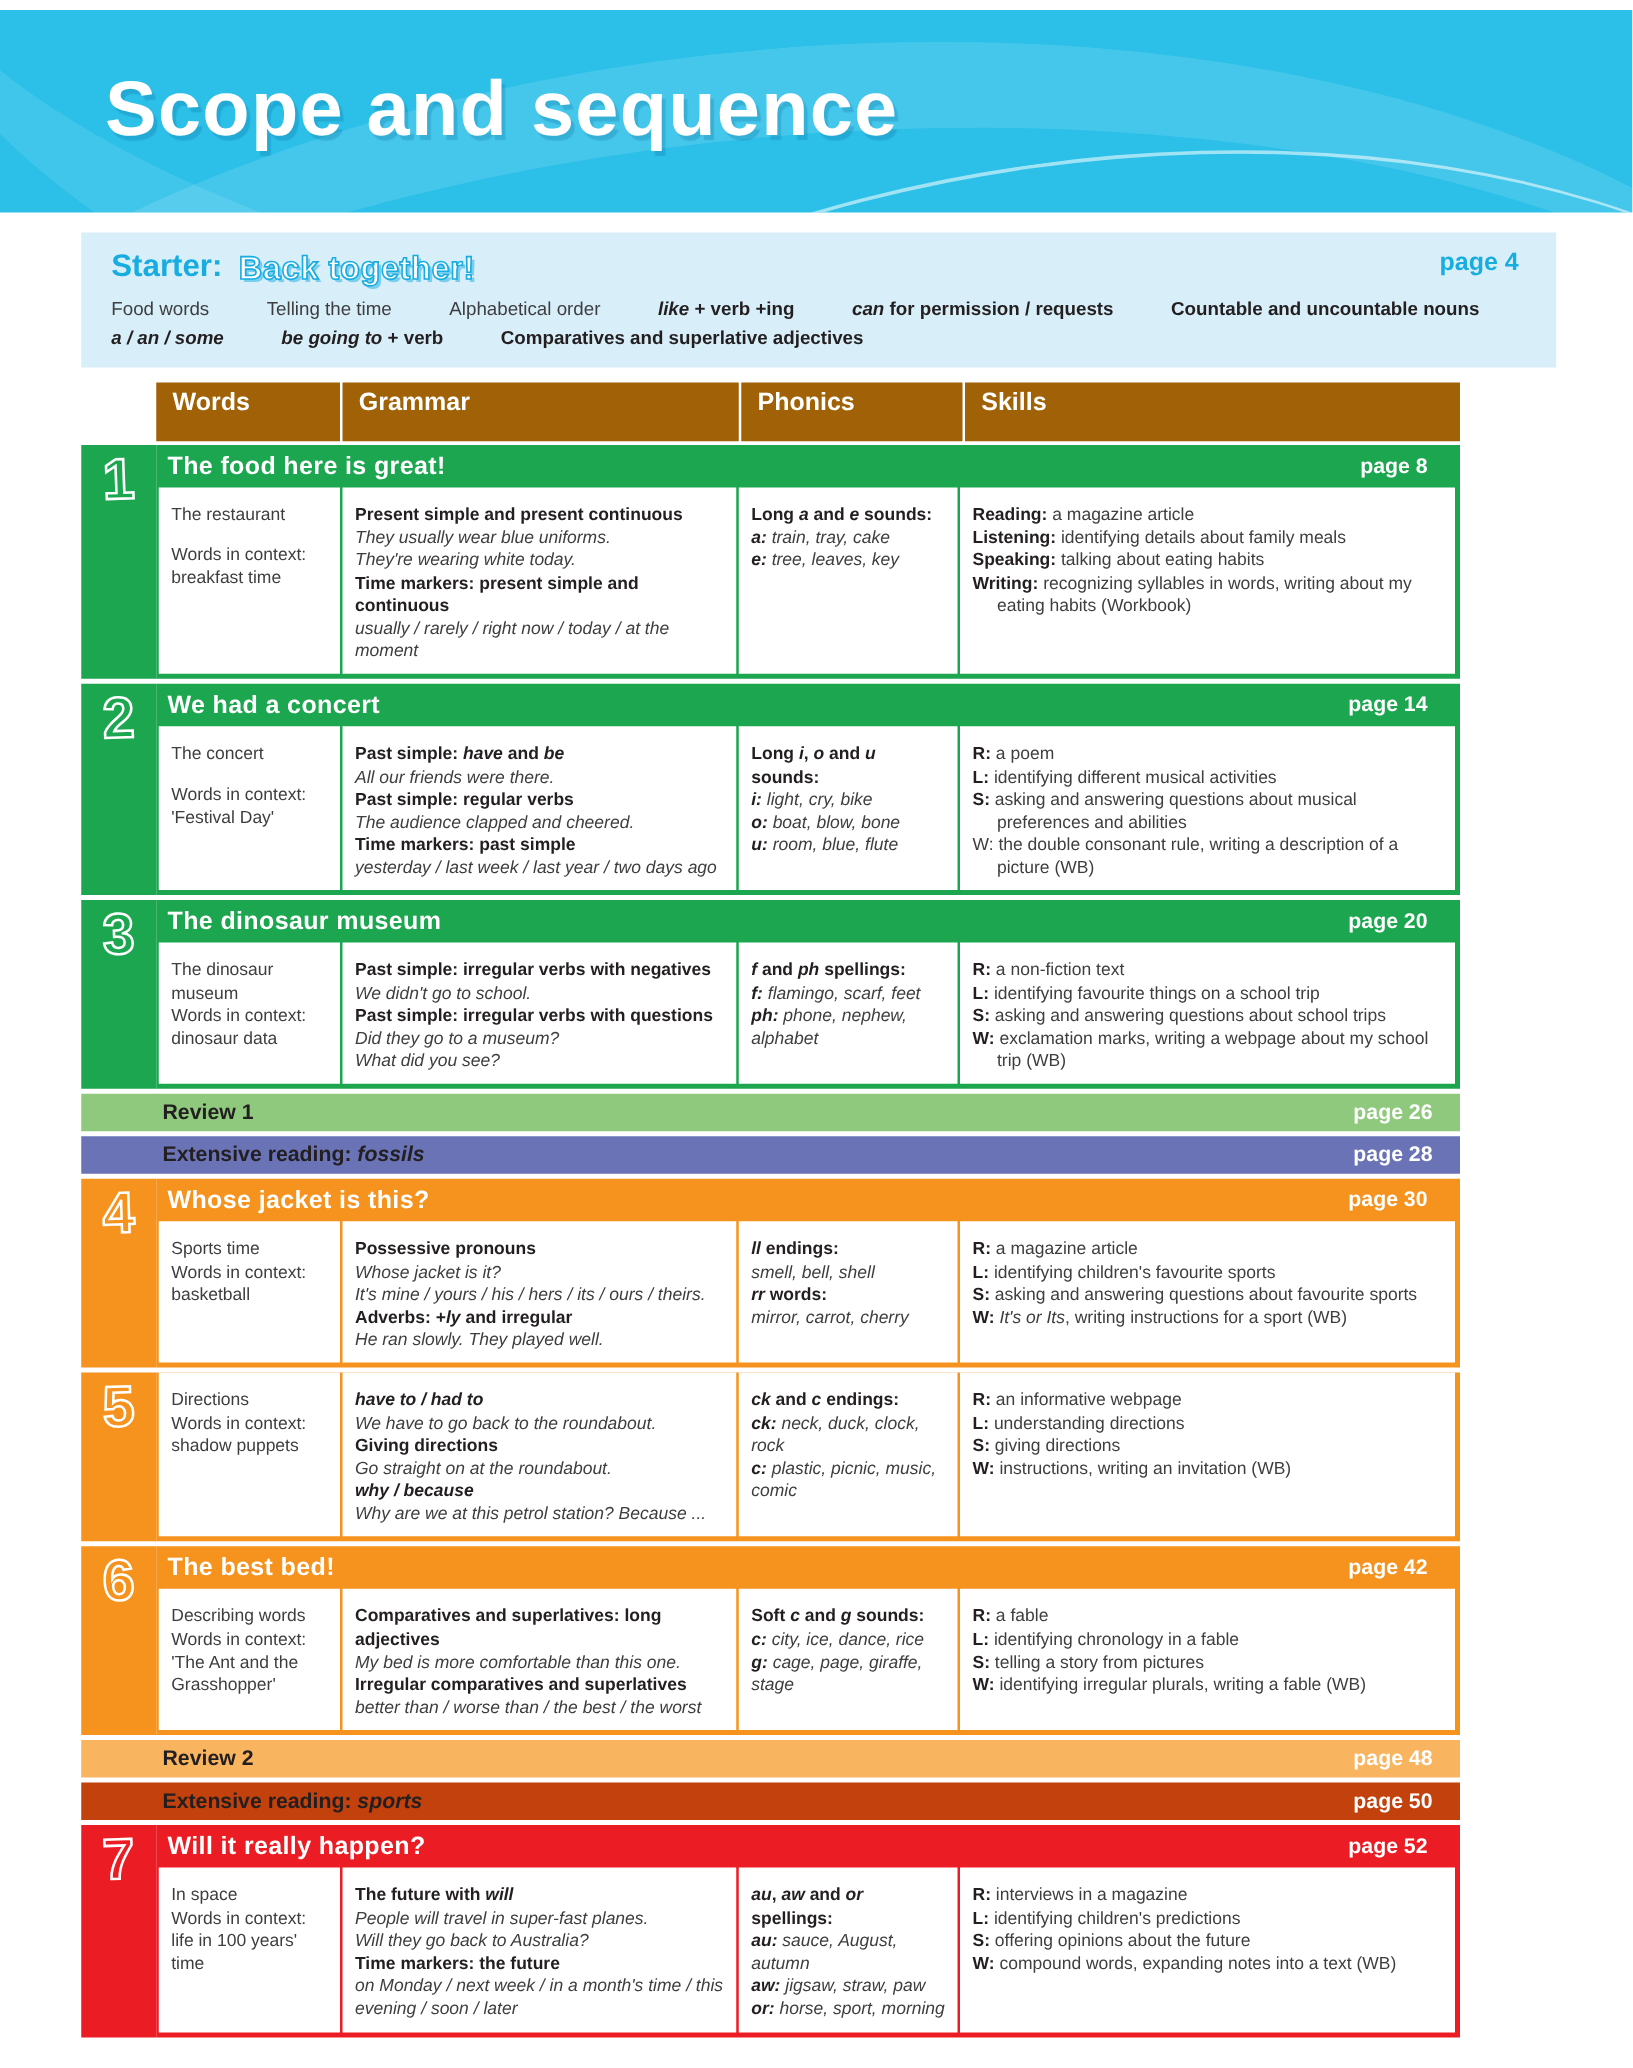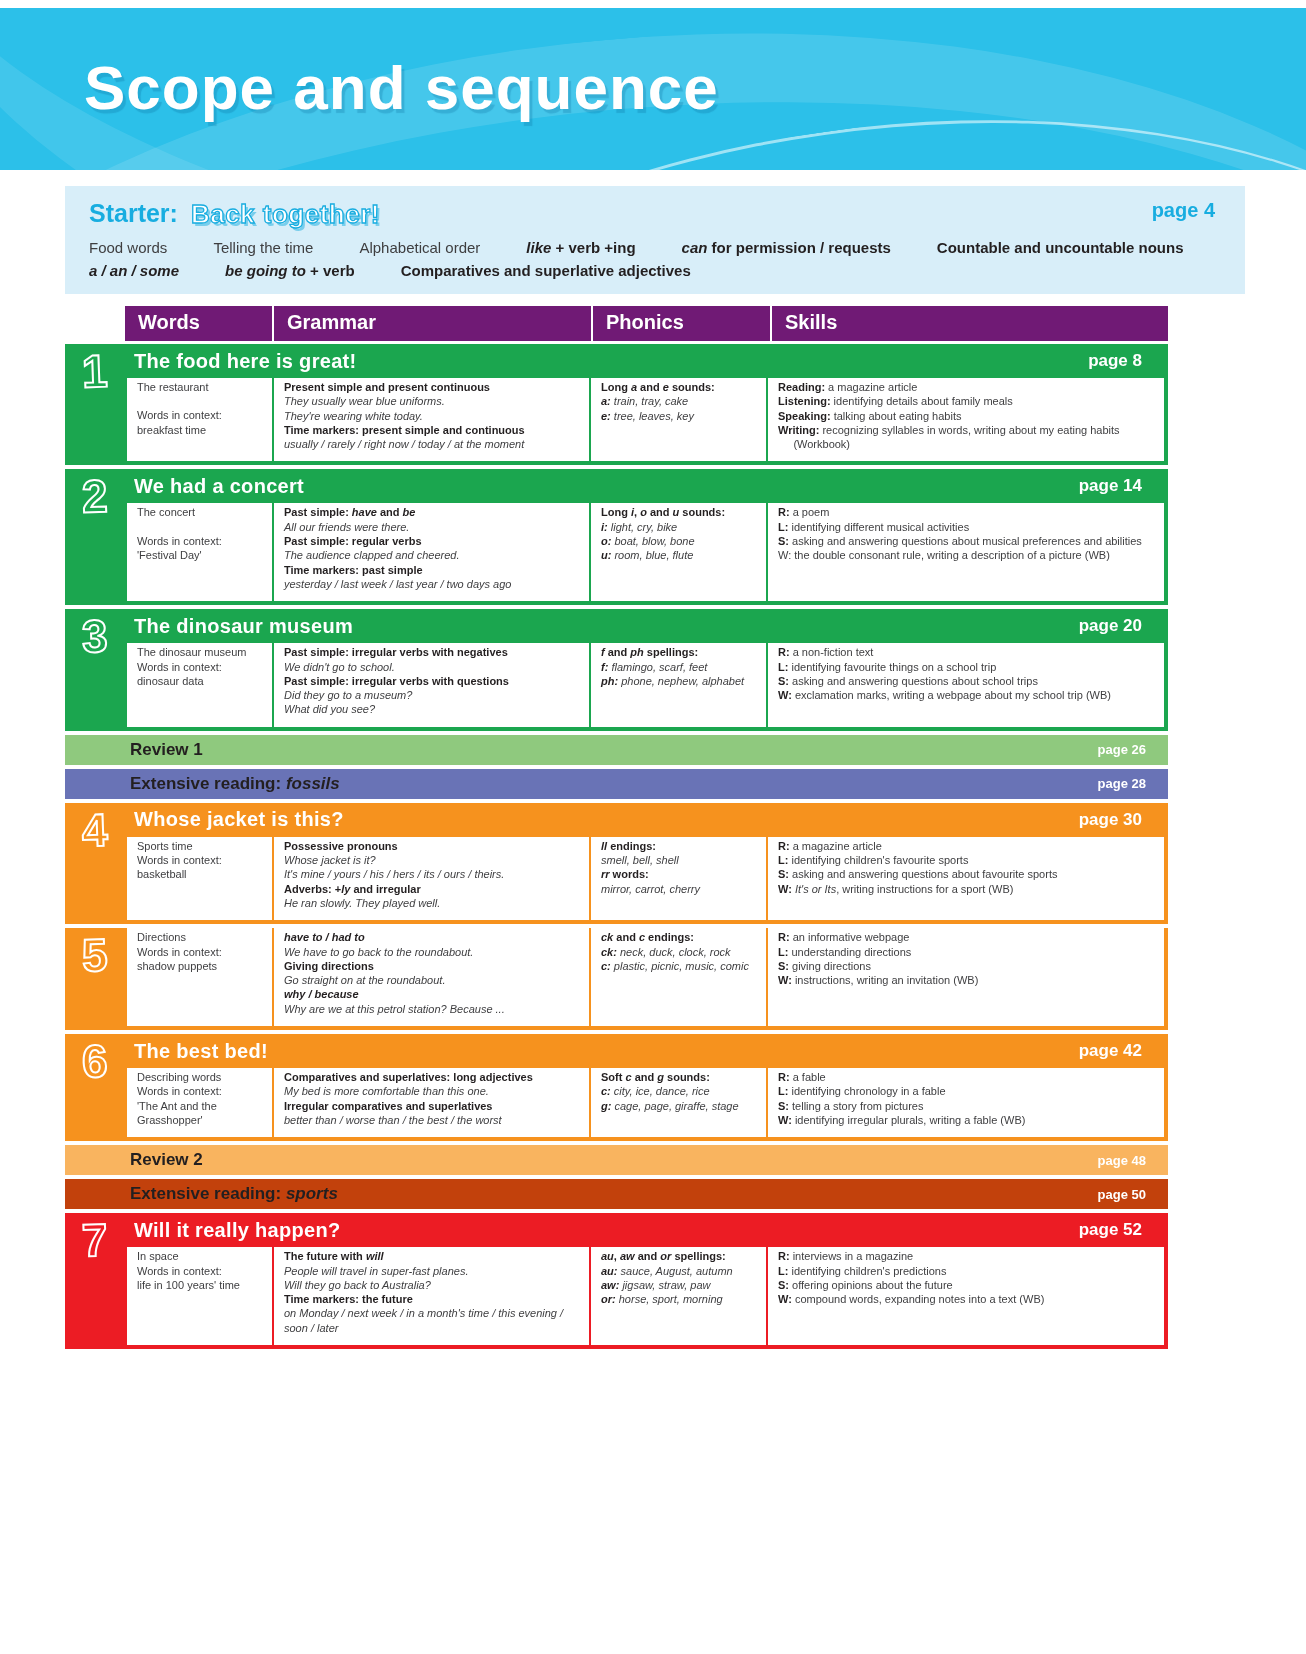--- a/index.html
+++ b/index.html
@@ -26,41 +26,41 @@
     font-size:26px; font-weight:bold; color:#fff; letter-spacing:0.5px;
     -webkit-text-stroke:1.3px #18ADE0;
     text-shadow:2.5px 2.5px 0 rgba(24,173,224,0.5);
   }
   .starter-page { margin-left:auto; color:#18ADE0; font-weight:bold; font-size:20px; }
   .starter-items { margin-top:9px; font-size:15px; }
   .starter-line { display:flex; flex-wrap:wrap; column-gap:46px; row-gap:5px; margin-top:6px; }
   
   .scope-table { margin:0 138px 0 65px; }
   .thead { margin-left:60px; display:grid; grid-template-columns:147px 317px 177px 1fr; gap:2px; margin-bottom:3px; }
-  .th { background:#701a75; color:#fff; font-weight:bold; font-size:20px; padding:5px 0 7px 13px; }
+  .th { background:#a16207; color:#fff; font-weight:bold; font-size:20px; padding:5px 0 19px 13px; }
   .unit { display:flex; margin-bottom:4px; }
   .unit-left { width:60px; background:var(--c); display:flex; justify-content:center; align-items:flex-start; }
   .unit-num {
     font-size:46px; font-weight:bold; line-height:1; margin-top:4px;
     color:var(--c); -webkit-text-stroke:2px #ffffff; transform:rotate(-2deg);
   }
   .unit-main { flex:1; background:var(--c); padding:0 4px 4px 2px; }
   .unit-banner { display:flex; align-items:center; height:34px; color:#fff; font-weight:bold; padding:0 22px 0 7px; }
   .unit-title { font-size:20px; letter-spacing:0.3px; }
   .unit-page { margin-left:auto; font-size:17px; }
   .cells { display:grid; grid-template-columns:145px 315px 175px 1fr; gap:2px; }
-  .cell { background:#fff; padding:2px 10px 10px 10px; font-size:11px; line-height:1.3; }
+  .cell { background:#fff; padding:12px 10px 10px 10px; font-size:14px; line-height:1.3; }
   .cell.skills .line { padding-left:1.4em; text-indent:-1.4em; }
   .line.blank { height:14px; }
   .r.b  { font-weight:bold; color:#231F20; }
   .r.i  { font-style:italic; }
   .r.bi { font-weight:bold; font-style:italic; color:#231F20; }
   .band { display:flex; align-items:center; height:30px; margin-bottom:4px; color:#fff; font-weight:bold; padding:0 22px 0 65px; }
   .band-label { font-size:17px; }
-  .band-page { margin-left:auto; font-size:13px; }
+  .band-page { margin-left:auto; font-size:17px; }
 </style>
 </head>
 <body>
 
 <div>
 
   <header class="banner">
     <div class="sw sw1"></div>
     <div class="sw sw2"></div>
     <div class="sw sw3"></div>

